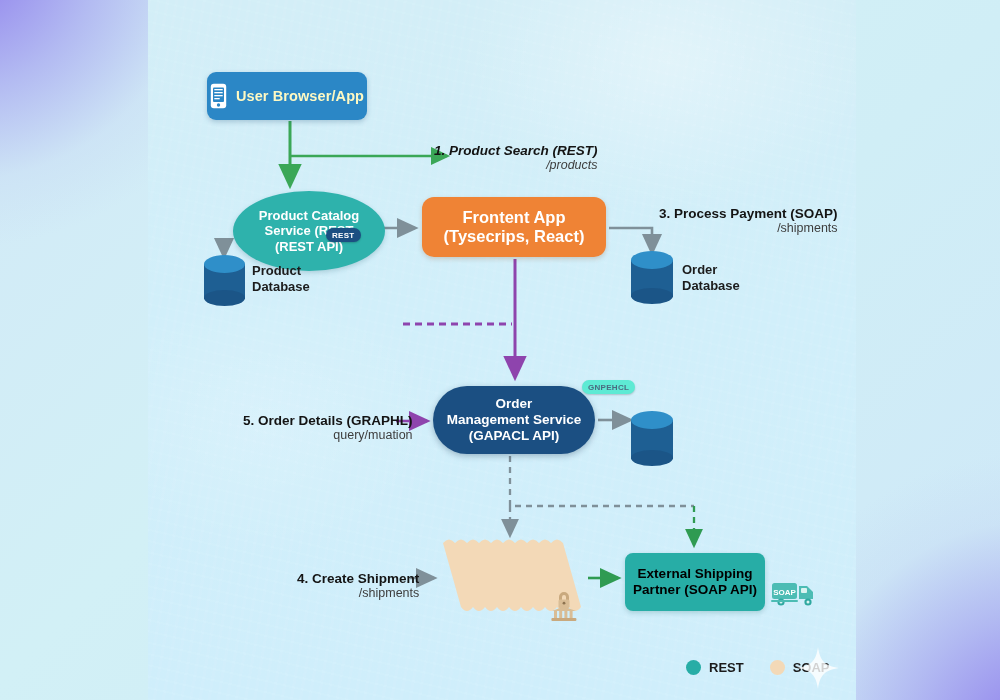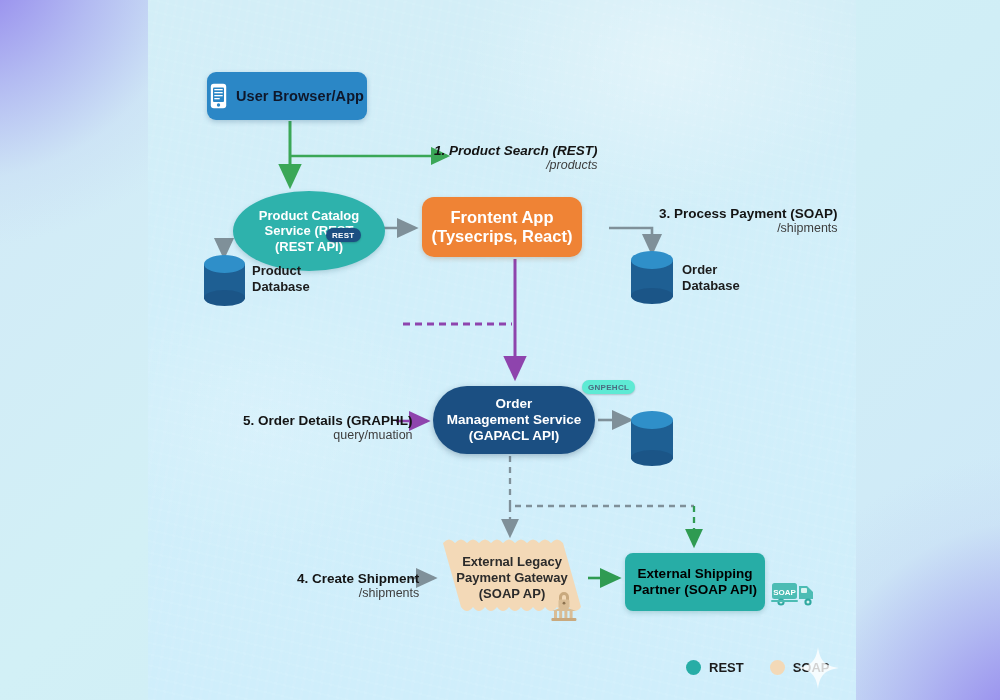--- a/index.html
+++ b/index.html
@@ -36,36 +36,36 @@
 
   .node{position:absolute;box-sizing:border-box;display:flex;align-items:center;justify-content:center;text-align:center;}
 
   
   #n-browser{
     left:207px;top:72px;width:160px;height:48px;
     background:#2b87c6;border-radius:9px;
     box-shadow:0 2px 5px rgba(30,80,120,.25);
     gap:9px;
   }
-  #n-browser .lbl{color:#0f172a;font-weight:bold;font-size:14.5px;letter-spacing:.1px;}
+  #n-browser .lbl{color:#fef9c3;font-weight:bold;font-size:14.5px;letter-spacing:.1px;}
 
   
   #n-catalog{
     left:233px;top:191px;width:152px;height:80px;
     background:radial-gradient(circle at 40% 32%, #3fbcb4 0%, #2cab a9 40%, #27a6a4 100%);
     background:#2eb2ac;
     border-radius:50%;
     flex-direction:column;
     box-shadow:0 2px 5px rgba(30,90,110,.22);
   }
   #n-catalog .lbl{color:#fff;font-weight:bold;font-size:13px;line-height:15.5px;padding:0 6px;}
 
   
   #n-frontend{
-    left:422px;top:197px;width:160px;height:60px;
+    left:422px;top:197px;width:184px;height:60px;
     background:#ef8335;border-radius:12px;
     flex-direction:column;
     box-shadow:0 2px 5px rgba(140,70,20,.22);
   }
   #n-frontend .lbl{color:#fff;font-weight:bold;font-size:16.5px;line-height:19px;}
 
   
   #n-oms{
     left:433px;top:386px;width:162px;height:68px;
     background:#1b4f82;border-radius:34px;
@@ -210,25 +210,20 @@
     <span>(GAPACL API)</span>
   </span>
 </div>
 <div class="badge" id="badge-graphql">GNPEHCL</div>
 
 <div class="node" id="n-gateway">
   <svg style="position:absolute;left:-4px;top:-5px;" width="150" height="82" viewBox="0 0 150 82">
     <path d="M6,6 q6,-7 12,0 q6,-7 12,0 q6,-7 12,0 q6,-7 12,0 q6,-7 12,0 q6,-7 12,0 q6,-7 12,0 q6,-7 12,0 q6,-7 12,0 q6,-7 12,0
              L144,70 q-6,8 -12,0 q-6,8 -12,0 q-6,8 -12,0 q-6,8 -12,0 q-6,8 -12,0 q-6,8 -12,0 q-6,8 -12,0 q-6,8 -12,0 q-6,8 -12,0 q-6,8 -12,0 Z" fill="#f3d9b7"></path>
   </svg>
-  <span class="lbl">
-    <span>External Legacy</span><br>
-    <span>Payment Gateway</span><br>
-    <span>(SOAP AP)</span>
-  </span>
 </div>
 <svg style="position:absolute;left:548px;top:588px;z-index:7;" width="32" height="34" viewBox="0 0 32 34">
   <path d="M11,9 a5,5 0 0 1 10,0 v3 h-3 v-3 a2,2 0 0 0 -4,0 v3 h-3 z" fill="#c9a97e"></path>
   <rect x="10.5" y="11.5" width="11" height="8.5" rx="1.6" fill="#d9bd95"></rect>
   <circle cx="16" cy="15.2" r="1.4" fill="#8d7350"></circle>
   <path d="M4,23 L16,18.6 L28,23 z" fill="#d9bd95"></path>
   <rect x="6" y="23" width="3" height="7" fill="#d9bd95"></rect>
   <rect x="11.2" y="23" width="3" height="7" fill="#d9bd95"></rect>
   <rect x="16.4" y="23" width="3" height="7" fill="#d9bd95"></rect>
   <rect x="21.6" y="23" width="3" height="7" fill="#d9bd95"></rect>

